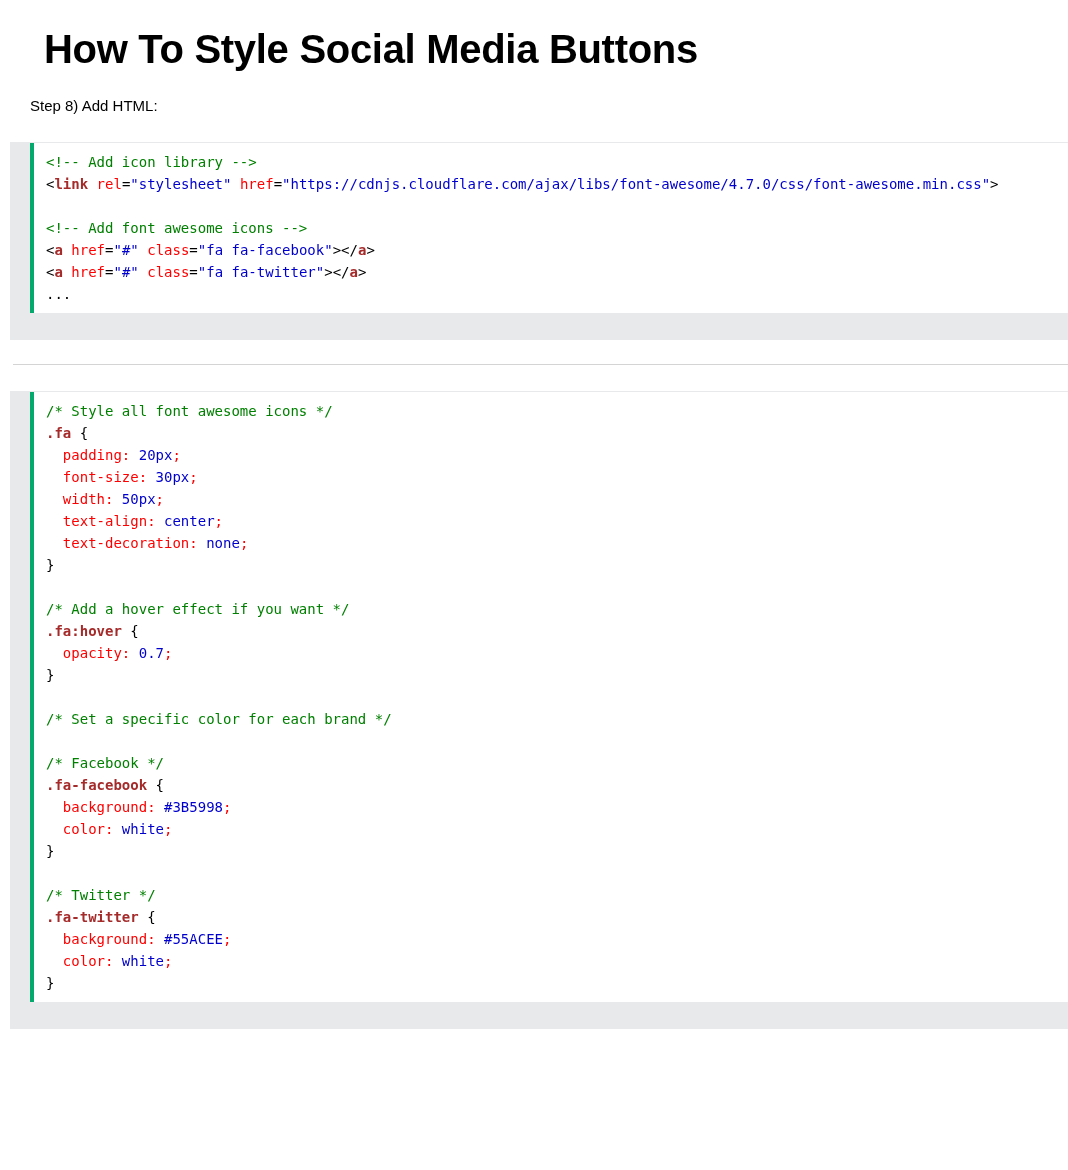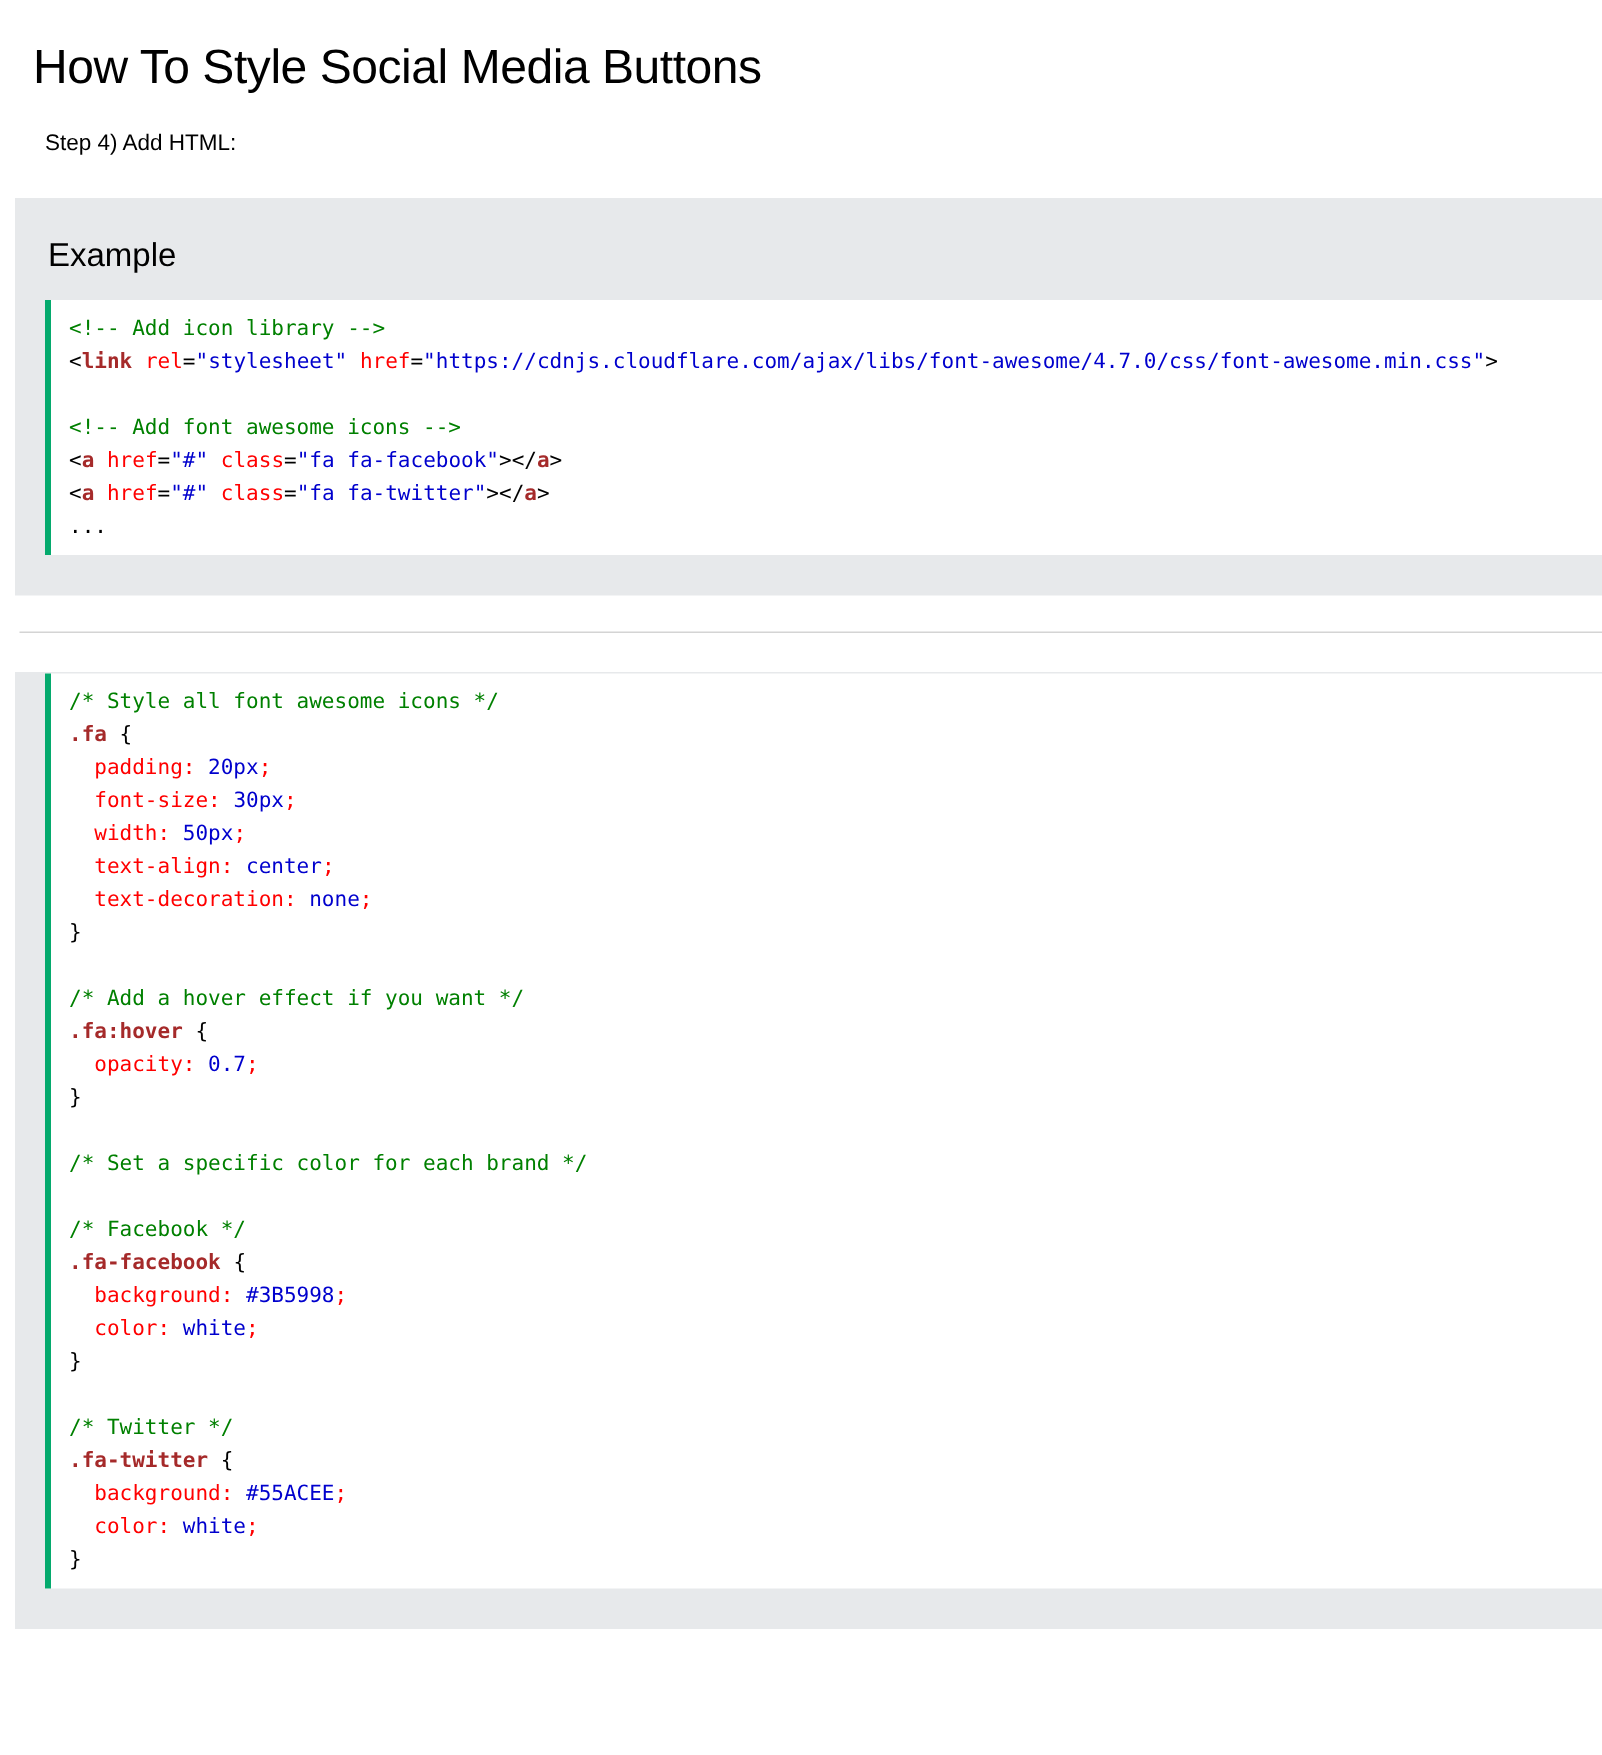--- a/index.html
+++ b/index.html
@@ -12,22 +12,22 @@
     --sx-pln:#000000;
     --divider:#D4D4D4;
   }
   html,body{margin:0;padding:0;}
   body{
     width:1068px;height:1170px;overflow:hidden;
     background:#fff;color:#000;
     font-family:"Liberation Sans", sans-serif;
   }
   h1.page-title{
-    margin:25px 0 0 22px;
-    font-size:32px;font-weight:400;line-height:1.2;
+    margin:25px 0 0 44px;
+    font-size:40px;font-weight:700;line-height:1.2;
     letter-spacing:-0.3px;
   }
   p.step{
     margin:22px 0 24px 30px;
     font-size:15px;line-height:1.4;
   }
   section.example{
     background:var(--example-bg);
     margin:26px 0 0 10px;
     padding:1px 0 27px 20px;
@@ -55,24 +55,23 @@
     margin:24px 0 0 13px;
   }
 </style>
 </head>
 <body>
 
 <main>
 
   <h1 class="page-title">How To Style Social Media Buttons</h1>
 
-  <p class="step">Step 4) Add HTML:</p>
+  <p class="step">Step 8) Add HTML:</p>
 
   <section class="example">
-    <h3>Example</h3>
     <div class="w3code"><div class="code-line"><span class="sx-com">&lt;!-- Add icon library --&gt;</span></div><div class="code-line"><span class="sx-pln">&lt;</span><span class="sx-tag">link</span><span class="sx-pln"> </span><span class="sx-attr">rel</span><span class="sx-pln">=</span><span class="sx-val">"stylesheet"</span><span class="sx-pln"> </span><span class="sx-attr">href</span><span class="sx-pln">=</span><span class="sx-val">"https://cdnjs.cloudflare.com/ajax/libs/font-awesome/4.7.0/css/font-awesome.min.css"</span><span class="sx-pln">&gt;</span></div><div class="code-line"></div><div class="code-line"><span class="sx-com">&lt;!-- Add font awesome icons --&gt;</span></div><div class="code-line"><span class="sx-pln">&lt;</span><span class="sx-tag">a</span><span class="sx-pln"> </span><span class="sx-attr">href</span><span class="sx-pln">=</span><span class="sx-val">"#"</span><span class="sx-pln"> </span><span class="sx-attr">class</span><span class="sx-pln">=</span><span class="sx-val">"fa fa-facebook"</span><span class="sx-pln">&gt;&lt;/</span><span class="sx-tag">a</span><span class="sx-pln">&gt;</span></div><div class="code-line"><span class="sx-pln">&lt;</span><span class="sx-tag">a</span><span class="sx-pln"> </span><span class="sx-attr">href</span><span class="sx-pln">=</span><span class="sx-val">"#"</span><span class="sx-pln"> </span><span class="sx-attr">class</span><span class="sx-pln">=</span><span class="sx-val">"fa fa-twitter"</span><span class="sx-pln">&gt;&lt;/</span><span class="sx-tag">a</span><span class="sx-pln">&gt;</span></div><div class="code-line"><span class="sx-pln">...</span></div></div>
   </section>
 
   <hr class="divider">
 
 
   <section class="example">
     <div class="w3code"><div class="code-line"><span class="sx-com">/* Style all font awesome icons */</span></div><div class="code-line"><span class="sx-tag">.fa</span><span class="sx-pln"> {</span></div><div class="code-line"><span class="sx-attr">  padding:</span><span class="sx-val"> 20px</span><span class="sx-attr">;</span></div><div class="code-line"><span class="sx-attr">  font-size:</span><span class="sx-val"> 30px</span><span class="sx-attr">;</span></div><div class="code-line"><span class="sx-attr">  width:</span><span class="sx-val"> 50px</span><span class="sx-attr">;</span></div><div class="code-line"><span class="sx-attr">  text-align:</span><span class="sx-val"> center</span><span class="sx-attr">;</span></div><div class="code-line"><span class="sx-attr">  text-decoration:</span><span class="sx-val"> none</span><span class="sx-attr">;</span></div><div class="code-line"><span class="sx-pln">}</span></div><div class="code-line"></div><div class="code-line"><span class="sx-com">/* Add a hover effect if you want */</span></div><div class="code-line"><span class="sx-tag">.fa:hover</span><span class="sx-pln"> {</span></div><div class="code-line"><span class="sx-attr">  opacity:</span><span class="sx-val"> 0.7</span><span class="sx-attr">;</span></div><div class="code-line"><span class="sx-pln">}</span></div><div class="code-line"></div><div class="code-line"><span class="sx-com">/* Set a specific color for each brand */</span></div><div class="code-line"></div><div class="code-line"><span class="sx-com">/* Facebook */</span></div><div class="code-line"><span class="sx-tag">.fa-facebook</span><span class="sx-pln"> {</span></div><div class="code-line"><span class="sx-attr">  background:</span><span class="sx-val"> #3B5998</span><span class="sx-attr">;</span></div><div class="code-line"><span class="sx-attr">  color:</span><span class="sx-val"> white</span><span class="sx-attr">;</span></div><div class="code-line"><span class="sx-pln">}</span></div><div class="code-line"></div><div class="code-line"><span class="sx-com">/* Twitter */</span></div><div class="code-line"><span class="sx-tag">.fa-twitter</span><span class="sx-pln"> {</span></div><div class="code-line"><span class="sx-attr">  background:</span><span class="sx-val"> #55ACEE</span><span class="sx-attr">;</span></div><div class="code-line"><span class="sx-attr">  color:</span><span class="sx-val"> white</span><span class="sx-attr">;</span></div><div class="code-line"><span class="sx-pln">}</span></div></div>
   </section>
 

